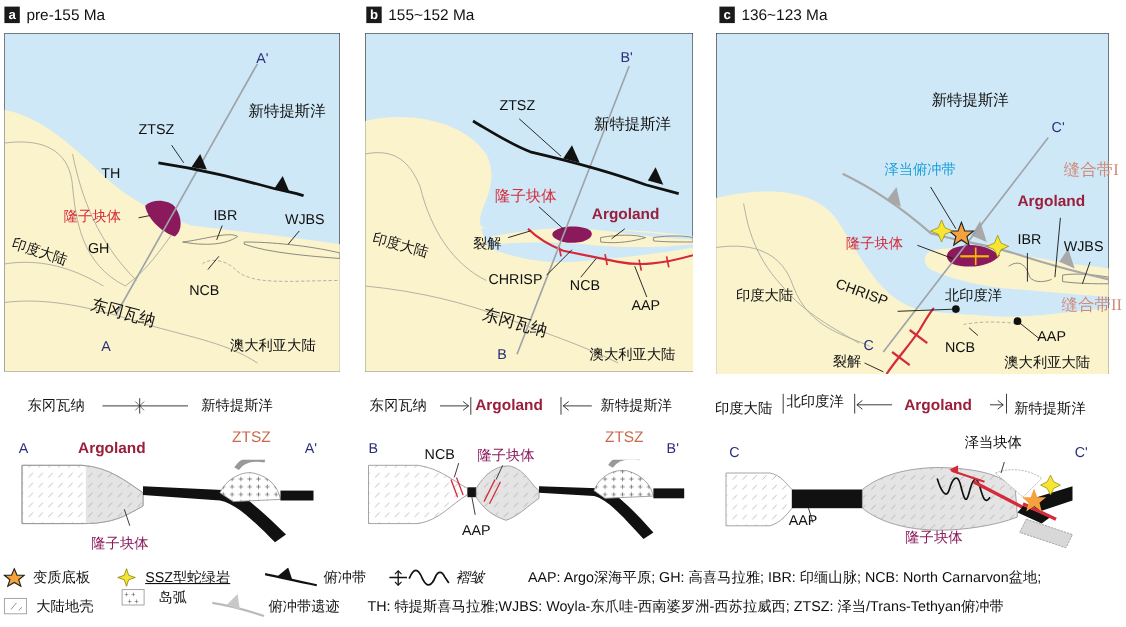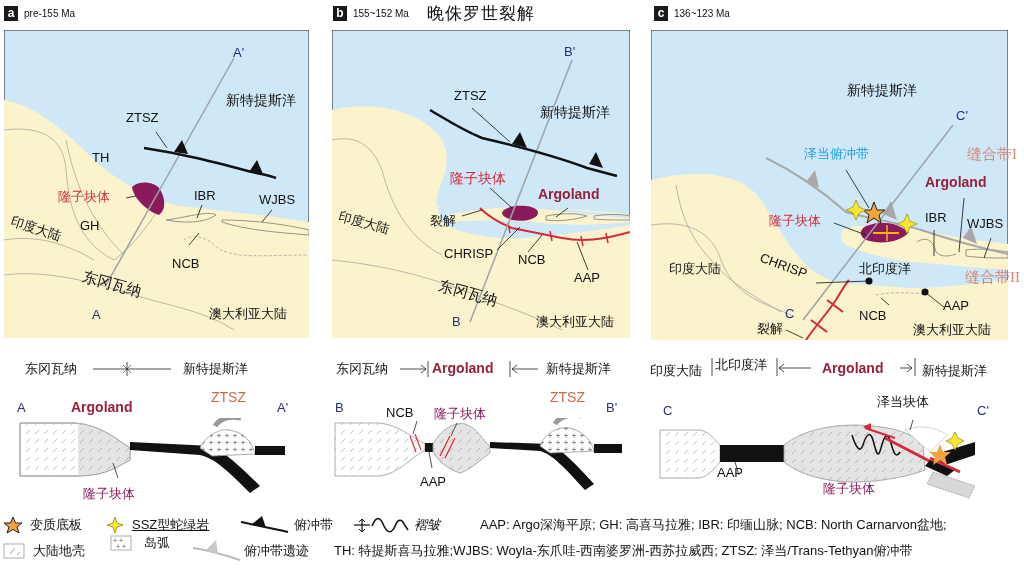--- a/index.html
+++ b/index.html
@@ -1,36 +1,35 @@
 <!DOCTYPE html>
 <html><head>
 <meta charset="utf-8">
 <style>
   html,body{margin:0;padding:0;background:#fff;}
   body{width:1024px;height:570px;position:relative;overflow:hidden;font-family:"Liberation Sans","DejaVu Sans",sans-serif;color:#111;}
   .panel-title{position:absolute;top:2px;height:22px;display:flex;align-items:center;font-size:14px;}
   .panel-title .tag{display:inline-block;width:14px;height:15px;background:#1a1a1a;color:#fff;font-size:12px;line-height:15px;text-align:center;font-weight:bold;margin-right:6px;}
-  .panel-title .age{font-size:10px;margin-right:18px;}
+  .panel-title .age{font-size:14px;margin-right:18px;}
   .panel-title .cn{font-size:17px;letter-spacing:1px;}
   svg{position:absolute;}
   .legend{position:absolute;left:0;top:512px;width:1024px;height:58px;font-size:13px;}
   .lg-item{position:absolute;display:flex;align-items:center;white-space:nowrap;}
   .lg-text{font-size:13px;}
 </style>
 </head>
 <body>
 
 <div class="panel-title" style="left:4px;">
   <span class="tag">a</span>
   <span class="age">pre-155 Ma</span>
 </div>
 <div class="panel-title" style="left:333px;">
   <span class="tag">b</span>
   <span class="age">155~152 Ma</span>
-  <span class="cn">晚侏罗世裂解</span>
 </div>
 <div class="panel-title" style="left:654px;">
   <span class="tag">c</span>
   <span class="age" style="margin-right:22px;">136~123 Ma</span>
 </div>
 
 <svg style="left:4px;top:30px;" width="305" height="308" viewBox="0 0 305 308">
   <rect x="0" y="0" width="305" height="308" fill="#cfe8f7" stroke="#222" stroke-width="1"></rect>
   <path d="M0,70 C30,75 60,100 85,125 C110,150 140,165 170,175 C210,180 260,185 305,192 L305,308 L0,308 Z" fill="#fbf3cc"></path>
   <path d="M0,100 C40,95 60,110 62,140 C65,170 70,210 110,230 C130,215 140,200 158,175" fill="none" stroke="#a8a8a0" stroke-width="0.8"></path>

